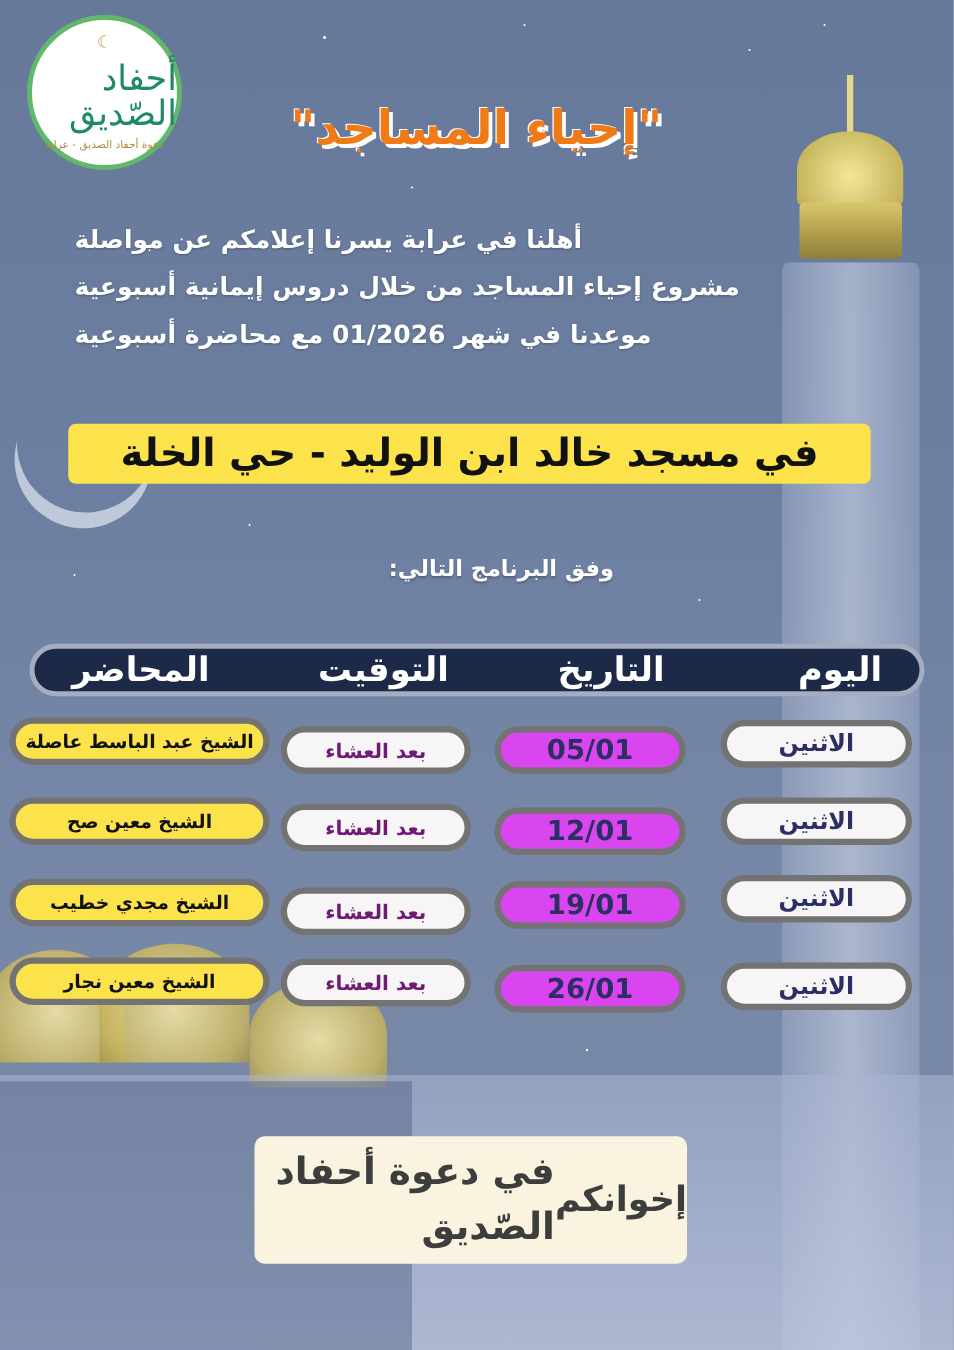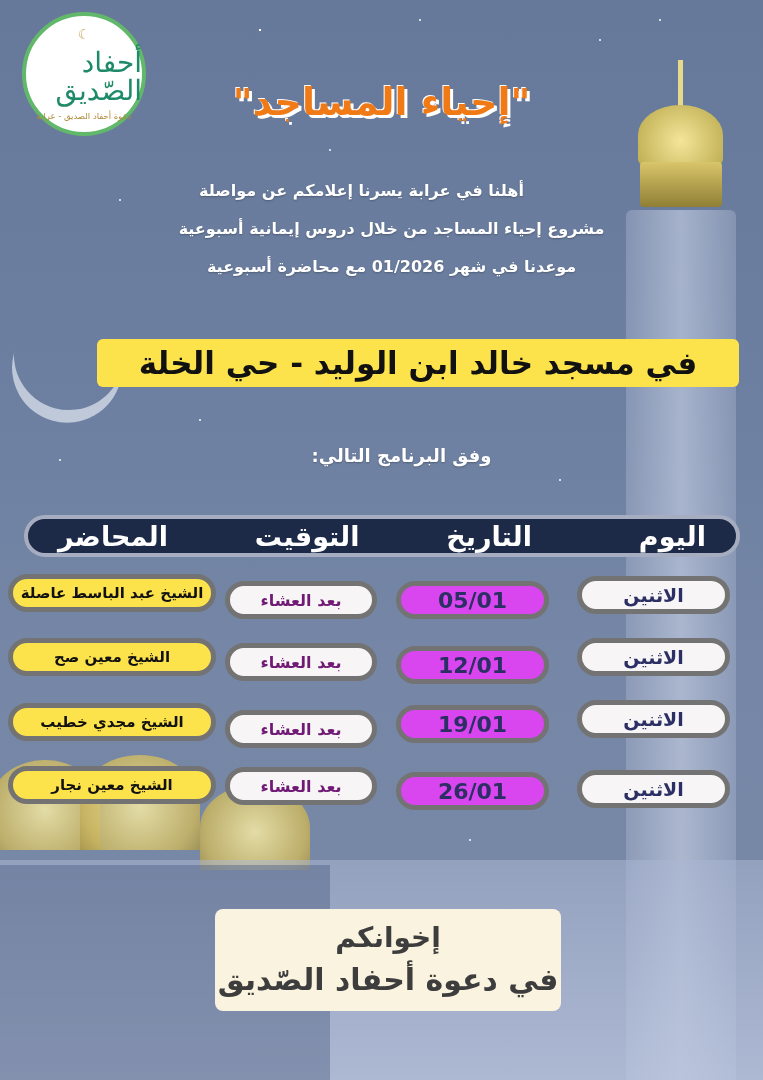--- a/index.html
+++ b/index.html
@@ -47,44 +47,44 @@
   .logo { position:absolute; left:22px; top:12px; width:124px; height:124px; border-radius:50%;
     background:#fff; border:4px solid #62b86a; box-sizing:border-box; display:flex; flex-direction:column;
     align-items:center; justify-content:center; }
   .logo .calli { font-family:"DejaVu Serif", serif; font-size:28px; color:#1f8a6a; line-height:1; margin-top:8px; }
   .logo .crescent { color:#c9a55c; font-size:14px; line-height:1; }
   .logo .sub { font-size:8.5px; color:#b08a3c; margin-top:6px; }
 
   .title { position:absolute; left:0; right:0; top:80px; text-align:center;
     font-family:"DejaVu Sans", sans-serif; font-weight:bold; font-size:38px; color:#f07a16;
     text-shadow: 3px 3px 0 #fff, -1px -1px 0 #fff; }
-  .intro { position:absolute; left:60px; right:40px; top:172px; text-align:center; color:#fff;
-    font-weight:bold; font-size:16px; line-height:38px; text-shadow:0 1px 2px rgba(0,0,0,.25); }
+  .intro { position:absolute; left:60px; right:40px; top:172px; text-align:left; color:#fff;
+    font-weight:bold; font-size:20px; line-height:38px; text-shadow:0 1px 2px rgba(0,0,0,.25); }
   .intro .l1 { margin-right:60px; }
   .location { position:absolute; left:55px; top:339px; width:642px; height:48px; background:#fde34b;
     border-radius:6px; display:flex; align-items:center; justify-content:center;
-    font-weight:bold; font-size:31px; color:#111;margin-left:42px; }
+    font-weight:bold; font-size:31px; color:#111; }
   .subtitle { position:absolute; left:0; right:0; top:445px; text-align:center; color:#fff;
     font-weight:bold; font-size:18px; margin-left:40px; text-shadow:0 1px 2px rgba(0,0,0,.25); }
 
   .thead { position:absolute; left:24px; top:515px; width:716px; height:42px;
     background:#1c2a48; border-radius:30px; border:4px solid #a7adc1; box-sizing:border-box;
     display:flex; align-items:center; justify-content:space-between; padding:0 30px 0 30px; }
   .thead span { color:#fff; font-weight:bold; font-size:27px; }
 
   .row { position:absolute; left:0; width:763px; height:50px; }
   .pill { position:absolute; height:38px; border-radius:20px; box-sizing:border-box; border:5px solid #737373;
     display:flex; align-items:center; justify-content:center; font-weight:bold; }
   .pill.day  { left:577px; width:153px; background:#f7f5f6; color:#2b2f63; font-size:19px; }
   .pill.date { left:396px; width:153px; background:#d946ef; color:#2b2f63; font-size:22px; }
   .pill.time { left:225px; width:152px; background:#f7f5f6; color:#701a75; font-size:16px; }
   .pill.lect { left:8px;  width:208px; background:#fde34b; color:#111; font-size:15px; }
 
-  .footer { position:absolute; left:215px; top:909px; width:346px; height:102px; background:#faf3e0;
-    border-radius:8px; display:flex; flex-direction:column; align-items:center; justify-content:center;
+  .footer { position:absolute; left:204px; top:909px; width:346px; height:102px; background:#faf3e0;
+    border-radius:8px; display:flex; flex-direction:row; align-items:center; justify-content:center;
     color:#3d3d3d; font-weight:bold; }
   .footer .f1 { font-size:28px; line-height:40px; }
   .footer .f2 { font-size:30px; line-height:44px; }
 </style>
 </head>
 <body>
 
 <div class="stars"></div>
 <div class="moon"></div>
 

